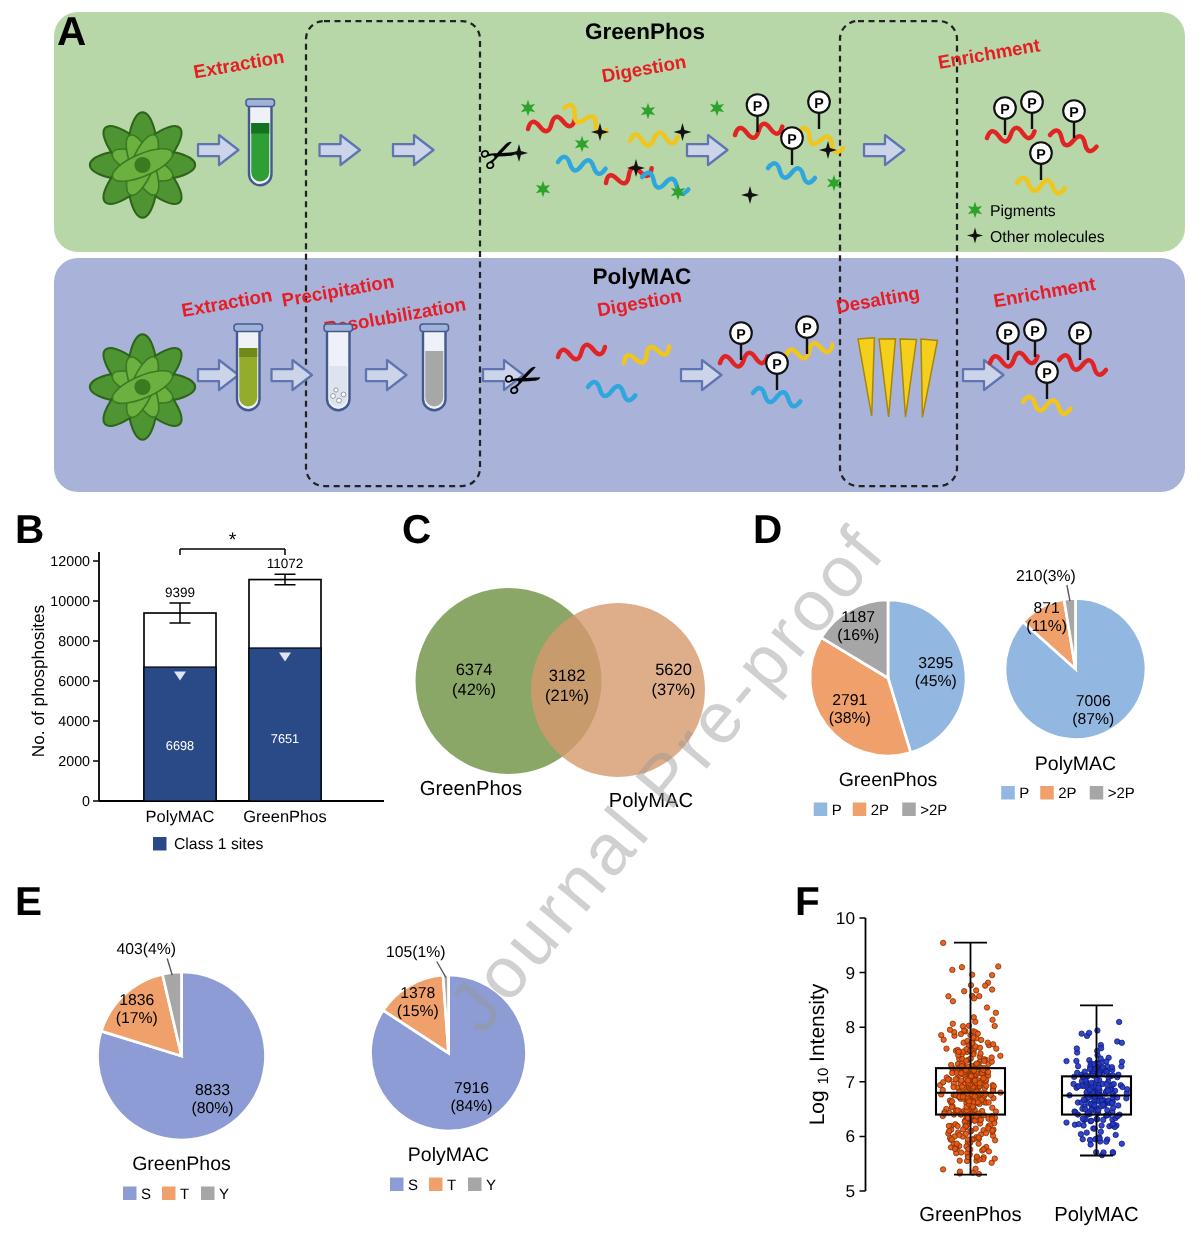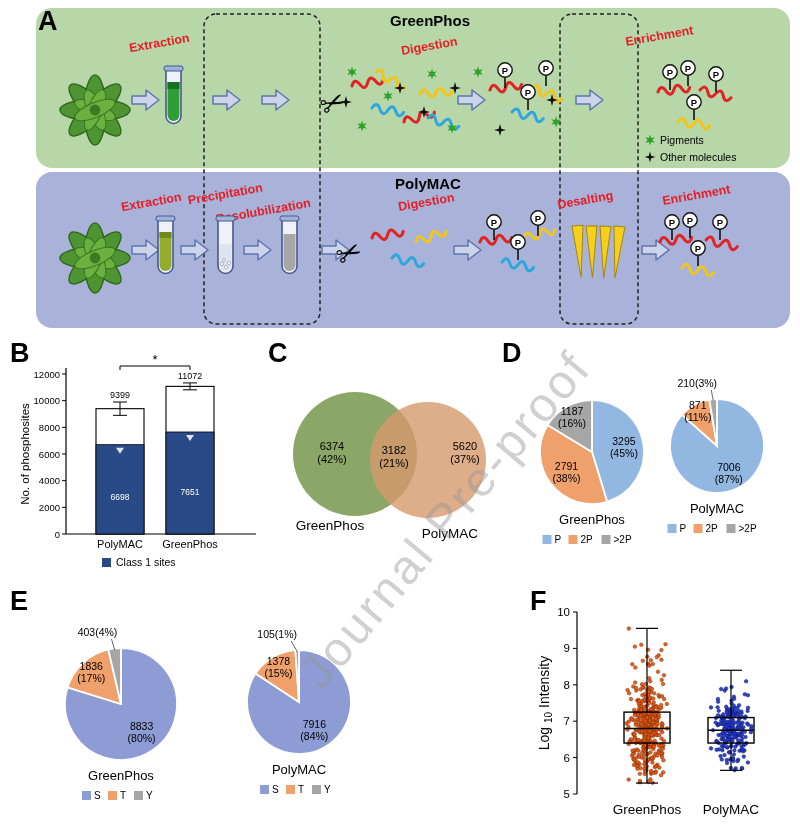--- a/index.html
+++ b/index.html
@@ -238,21 +238,21 @@
         <text x="172" y="196" text-anchor="middle" font-size="11" fill="#000">GreenPhos</text>
       </g>
       <line x1="102" y1="14" x2="172" y2="14" stroke="#000" stroke-width="1"></line>
       <line x1="102" y1="14" x2="102" y2="18" stroke="#000" stroke-width="1"></line>
       <line x1="172" y1="14" x2="172" y2="18" stroke="#000" stroke-width="1"></line>
       <text x="137" y="12" text-anchor="middle" font-size="13" fill="#000">*</text>
       <rect x="84" y="206" width="9" height="9" fill="#2a4a87"></rect>
       <text x="98" y="214" text-anchor="start" font-size="10.5" fill="#000">Class 1 sites</text>
     </svg>
   </div>
-<div id="chart-venn" class="chart" style="left:280px;top:364px">
+<div id="chart-venn" class="chart" style="left:264px;top:364px">
     <svg width="230" height="200" viewBox="0 0 230 200">
       <circle cx="75" cy="90" r="62" fill="#85a25f" fill-opacity="0.95"></circle>
       <circle cx="148" cy="96" r="58" fill="#d6996d" fill-opacity="0.8"></circle>
       <text x="52" y="86" text-anchor="middle" font-size="11" fill="#000">6374</text>
       <text x="52" y="99" text-anchor="middle" font-size="11" fill="#000">(42%)</text>
       <text x="114" y="90" text-anchor="middle" font-size="11" fill="#000">3182</text>
       <text x="114" y="103" text-anchor="middle" font-size="11" fill="#000">(21%)</text>
       <text x="185" y="86" text-anchor="middle" font-size="11" fill="#000">5620</text>
       <text x="185" y="99" text-anchor="middle" font-size="11" fill="#000">(37%)</text>
       <text x="50" y="166" text-anchor="middle" font-size="13.5" fill="#000">GreenPhos</text>

